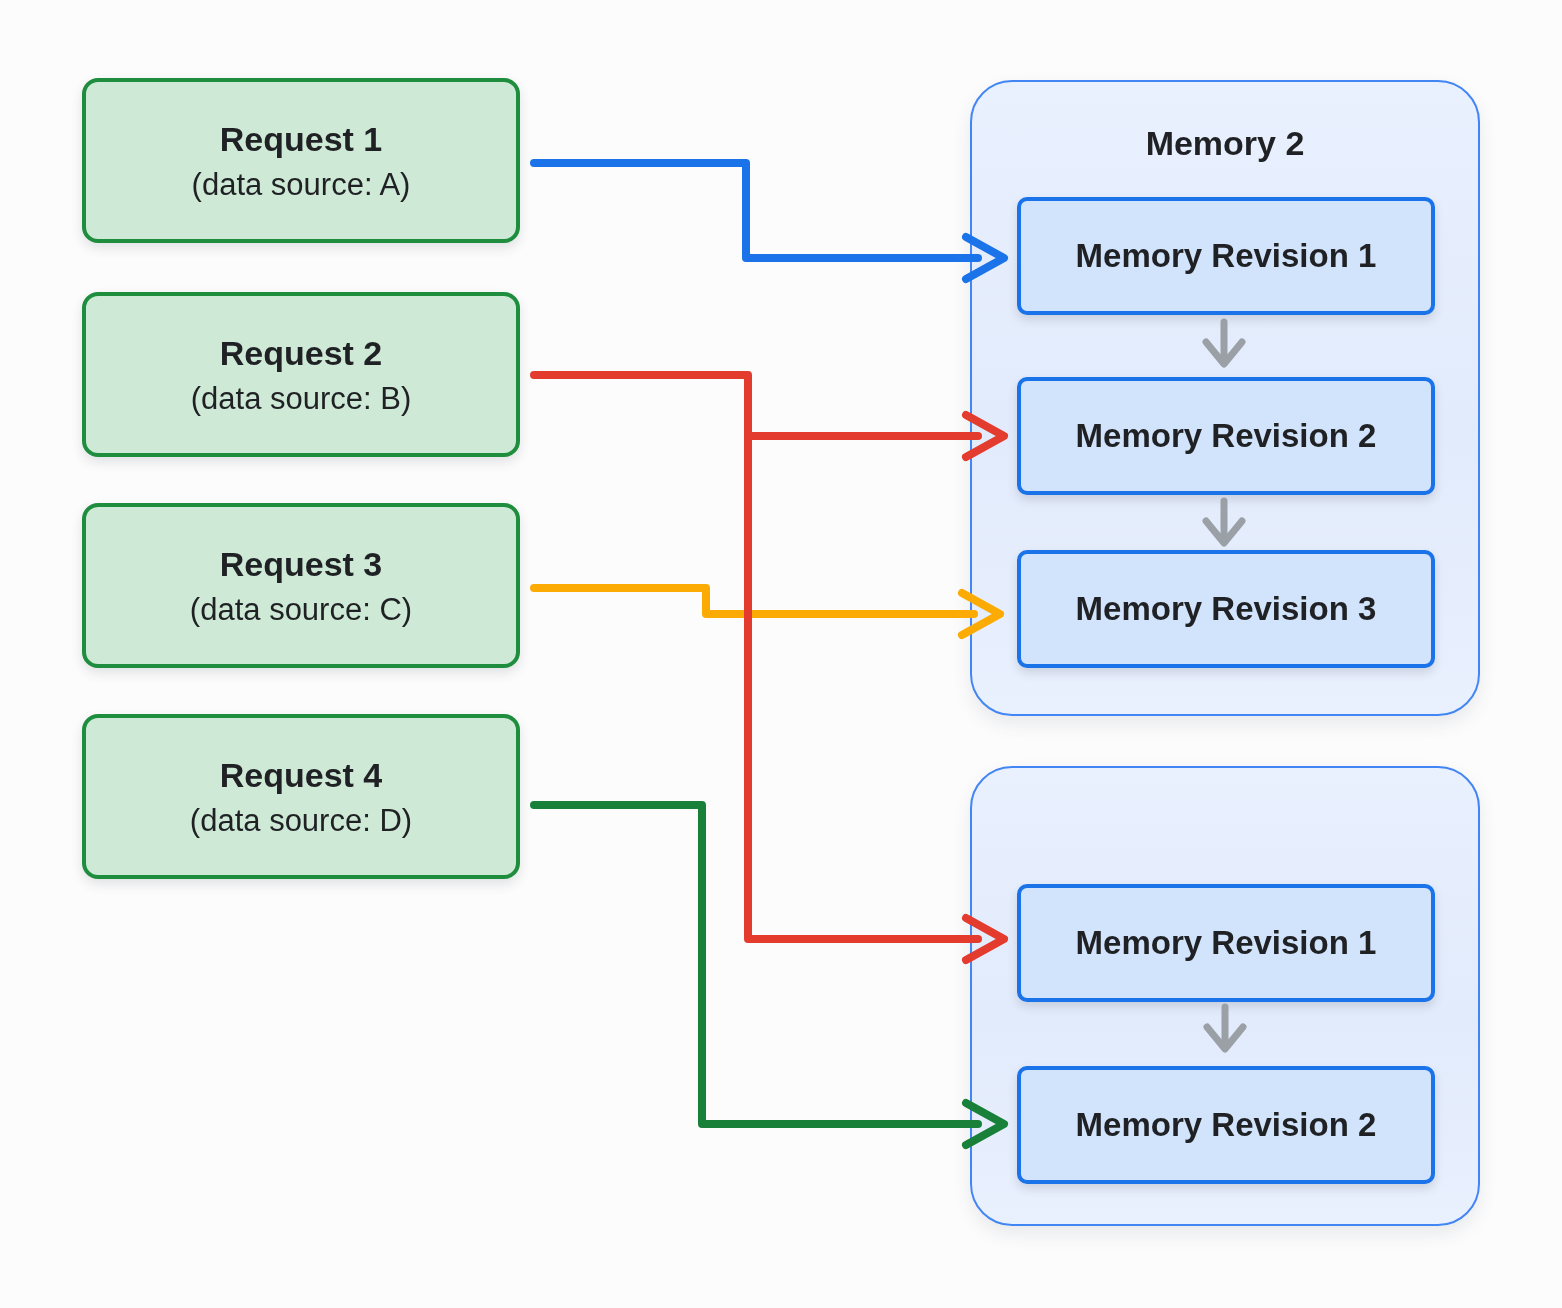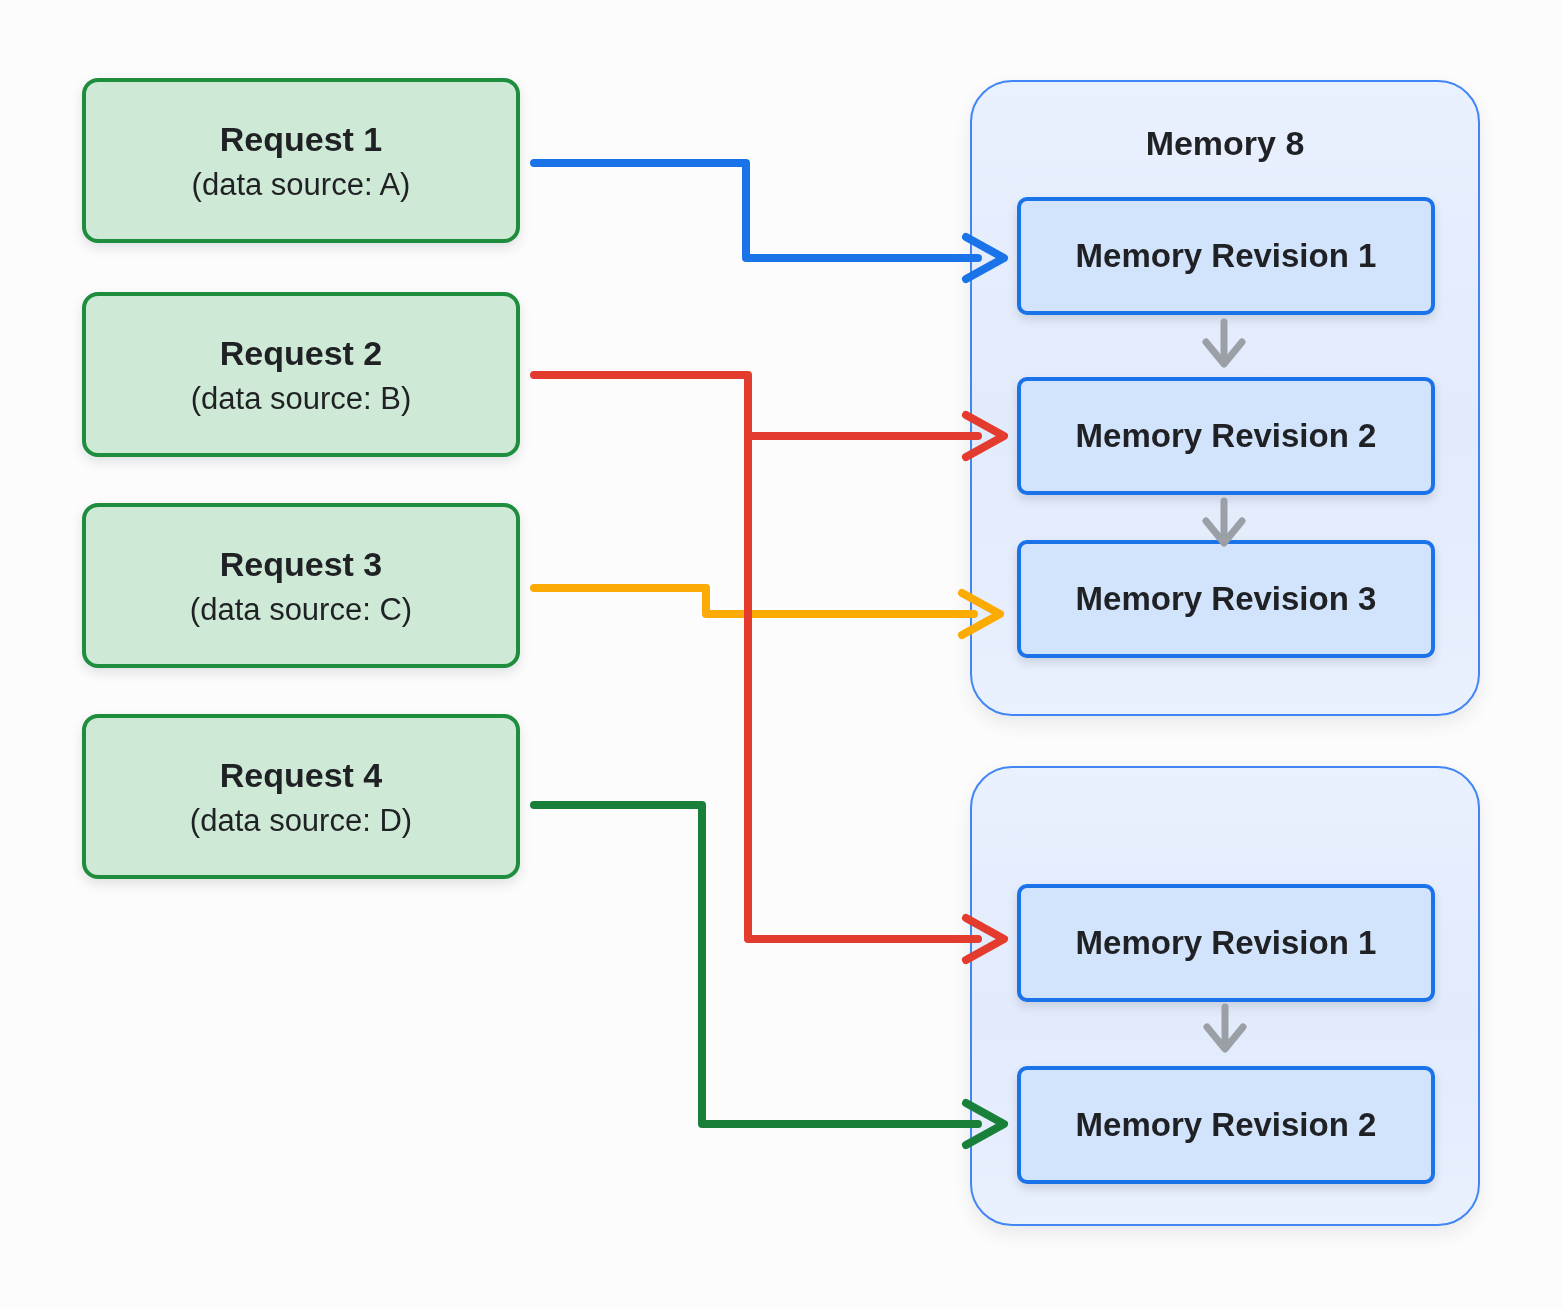--- a/index.html
+++ b/index.html
@@ -68,24 +68,24 @@
   <div class="request-box" style="top:503px">
     <div class="req-title">Request 3</div>
     <div class="req-sub">(data source: C)</div>
   </div>
   <div class="request-box" style="top:714px">
     <div class="req-title">Request 4</div>
     <div class="req-sub">(data source: D)</div>
   </div>
 
   <div class="memory" style="top:80px;height:636px">
-    <div class="mem-title">Memory 8</div>
+    <div class="mem-title">Memory 2</div>
     <div class="revision" style="top:115px">Memory Revision 1</div>
     <div class="revision" style="top:295px">Memory Revision 2</div>
-    <div class="revision" style="top:458px">Memory Revision 3</div>
+    <div class="revision" style="top:468px">Memory Revision 3</div>
   </div>
 
   <div class="memory" style="top:766px;height:460px">
     <div class="revision" style="top:116px">Memory Revision 1</div>
     <div class="revision" style="top:298px">Memory Revision 2</div>
   </div>
 
   <svg class="arrows" width="1562" height="1308" viewBox="0 0 1562 1308">
 
     <g fill="none" stroke-width="7" stroke-linecap="round" stroke-linejoin="round" stroke="#9aa0a6">

